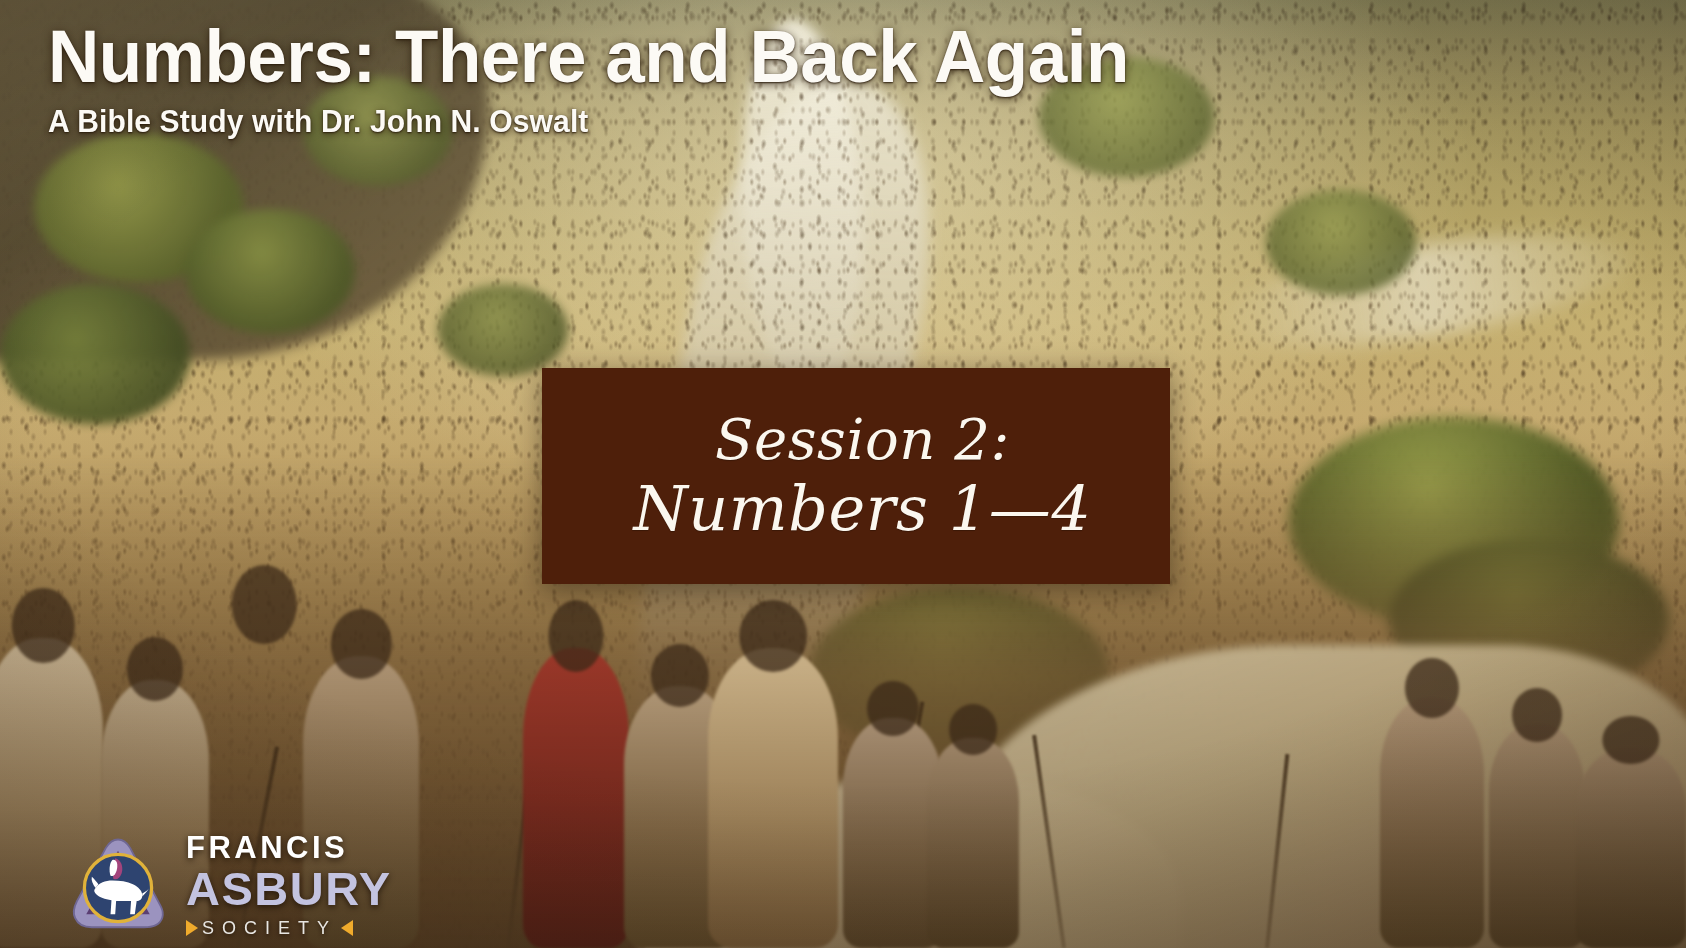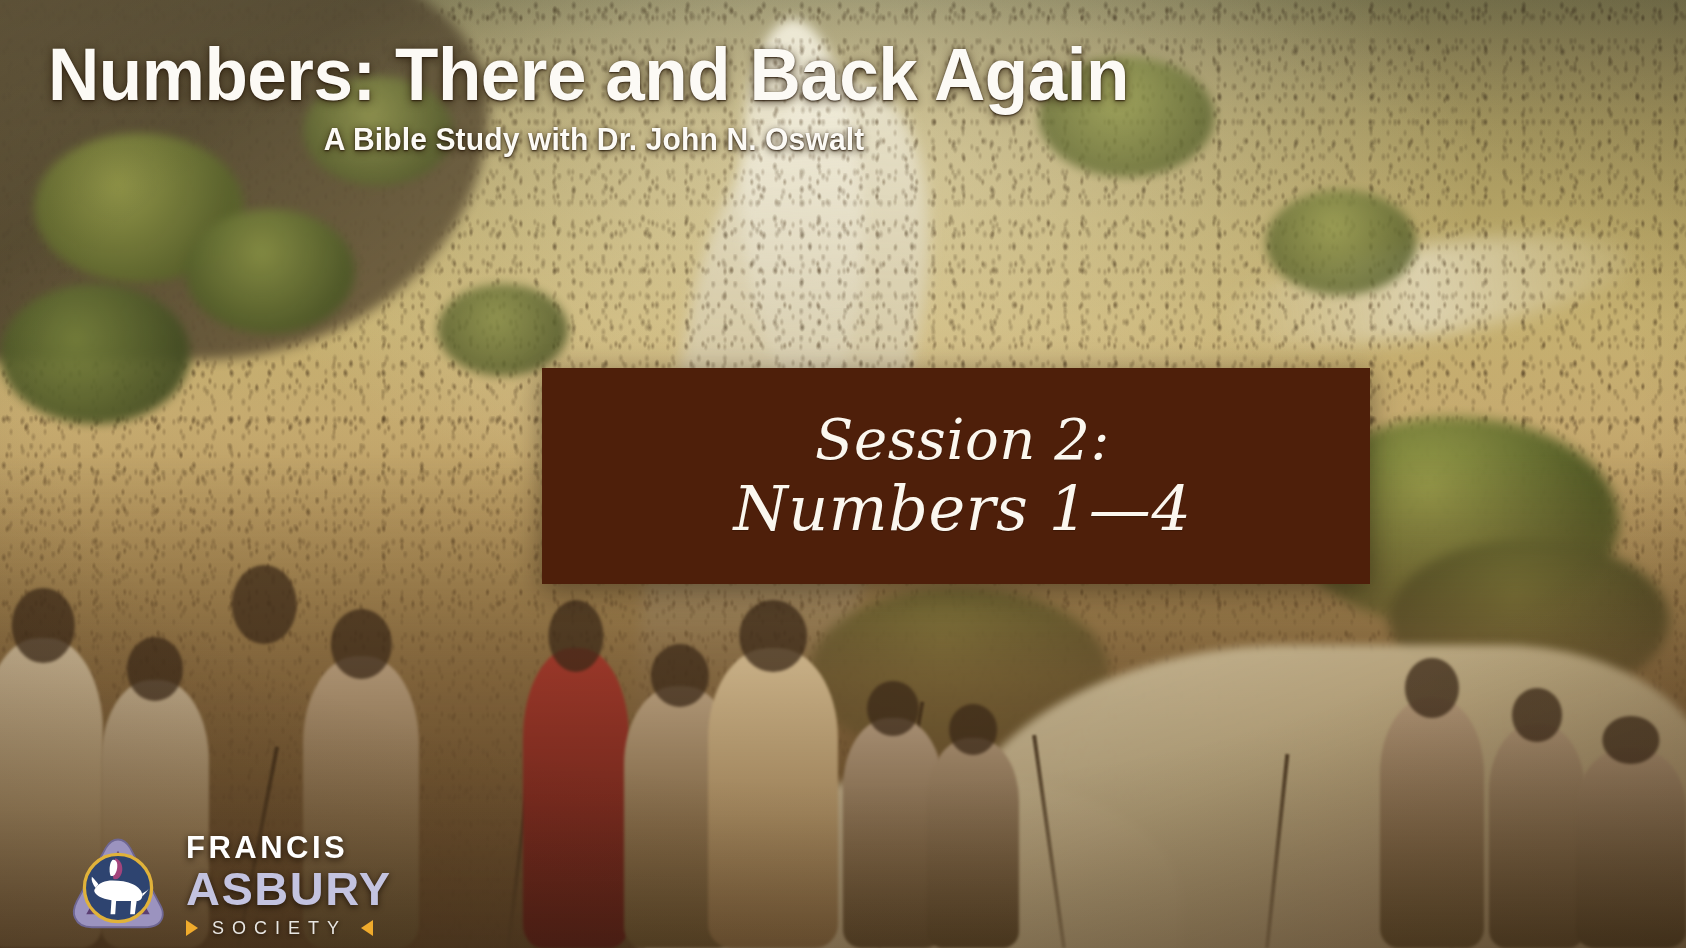--- a/index.html
+++ b/index.html
@@ -136,21 +136,21 @@
       radial-gradient(ellipse 105% 90% at 50% 42%, rgba(0,0,0,0) 45%, rgba(30,18,8,.42) 100%);
     pointer-events:none;
   }
   .warm-wash {
     position:absolute; inset:0;
     background:linear-gradient(180deg, rgba(255,236,186,.10), rgba(90,60,28,.10) 60%, rgba(48,30,14,.30));
     pointer-events:none;
   }
 
   
-  .title-block { position:absolute; left:48px; top:40px;text-align:center; }
+  .title-block { position:absolute; left:48px; top:22px; }
   .main-title {
     font-family:"Liberation Sans Narrow","Liberation Sans", sans-serif;
     font-weight:700;
     font-size:74px;
     line-height:.95;
     letter-spacing:-0.5px;
     color:#fcfaf5;
     text-shadow:0 2px 10px rgba(40,26,10,.75), 0 1px 2px rgba(40,26,10,.9);
     white-space:nowrap;
     transform:scaleX(.96);
@@ -166,21 +166,21 @@
     text-shadow:0 2px 8px rgba(40,26,10,.8), 0 1px 2px rgba(40,26,10,.9);
     white-space:nowrap;
     transform:scaleX(.97);
     transform-origin:left center;
   }
 
   
   .session-panel {
     position:absolute;
     left:542px; top:368px;
-    width:828px; height:216px;
+    width:628px; height:216px;
     background:#4e1f0a;
     display:flex; flex-direction:column;
     align-items:center; justify-content:center;
     box-shadow:0 6px 26px rgba(20,10,4,.45);
     padding-left:13px;
   }
   .session-line {
     font-family:"DejaVu Serif","Liberation Serif", serif;
     font-style:italic;
     color:#fbf7ef;
@@ -202,21 +202,21 @@
     color:#ffffff;
     text-shadow:0 2px 6px rgba(25,14,5,.8);
   }
   .logo-asbury {
     font-family:"Liberation Sans", sans-serif;
     font-weight:700; font-size:47px; letter-spacing:1.5px;
     color:#c3c3e0;
     margin-top:2px;
     text-shadow:0 2px 6px rgba(25,14,5,.8);
   }
-  .logo-society-row { display:flex; align-items:center; gap:14px; margin-top:7px; }
+  .logo-society-row { display:flex; align-items:center; gap:4px; margin-top:7px; }
   .logo-society {
     font-family:"Liberation Sans", sans-serif;
     font-weight:400; font-size:18px; letter-spacing:8px;
     color:#e8e6e2;
     text-shadow:0 1px 4px rgba(25,14,5,.85);
   }
   .tri { width:0; height:0; }
   .tri.left  { border-top:8px solid transparent; border-bottom:8px solid transparent; border-left:12px solid #f0ab2c; }
   .tri.right { border-top:8px solid transparent; border-bottom:8px solid transparent; border-right:12px solid #f0ab2c; }
 

